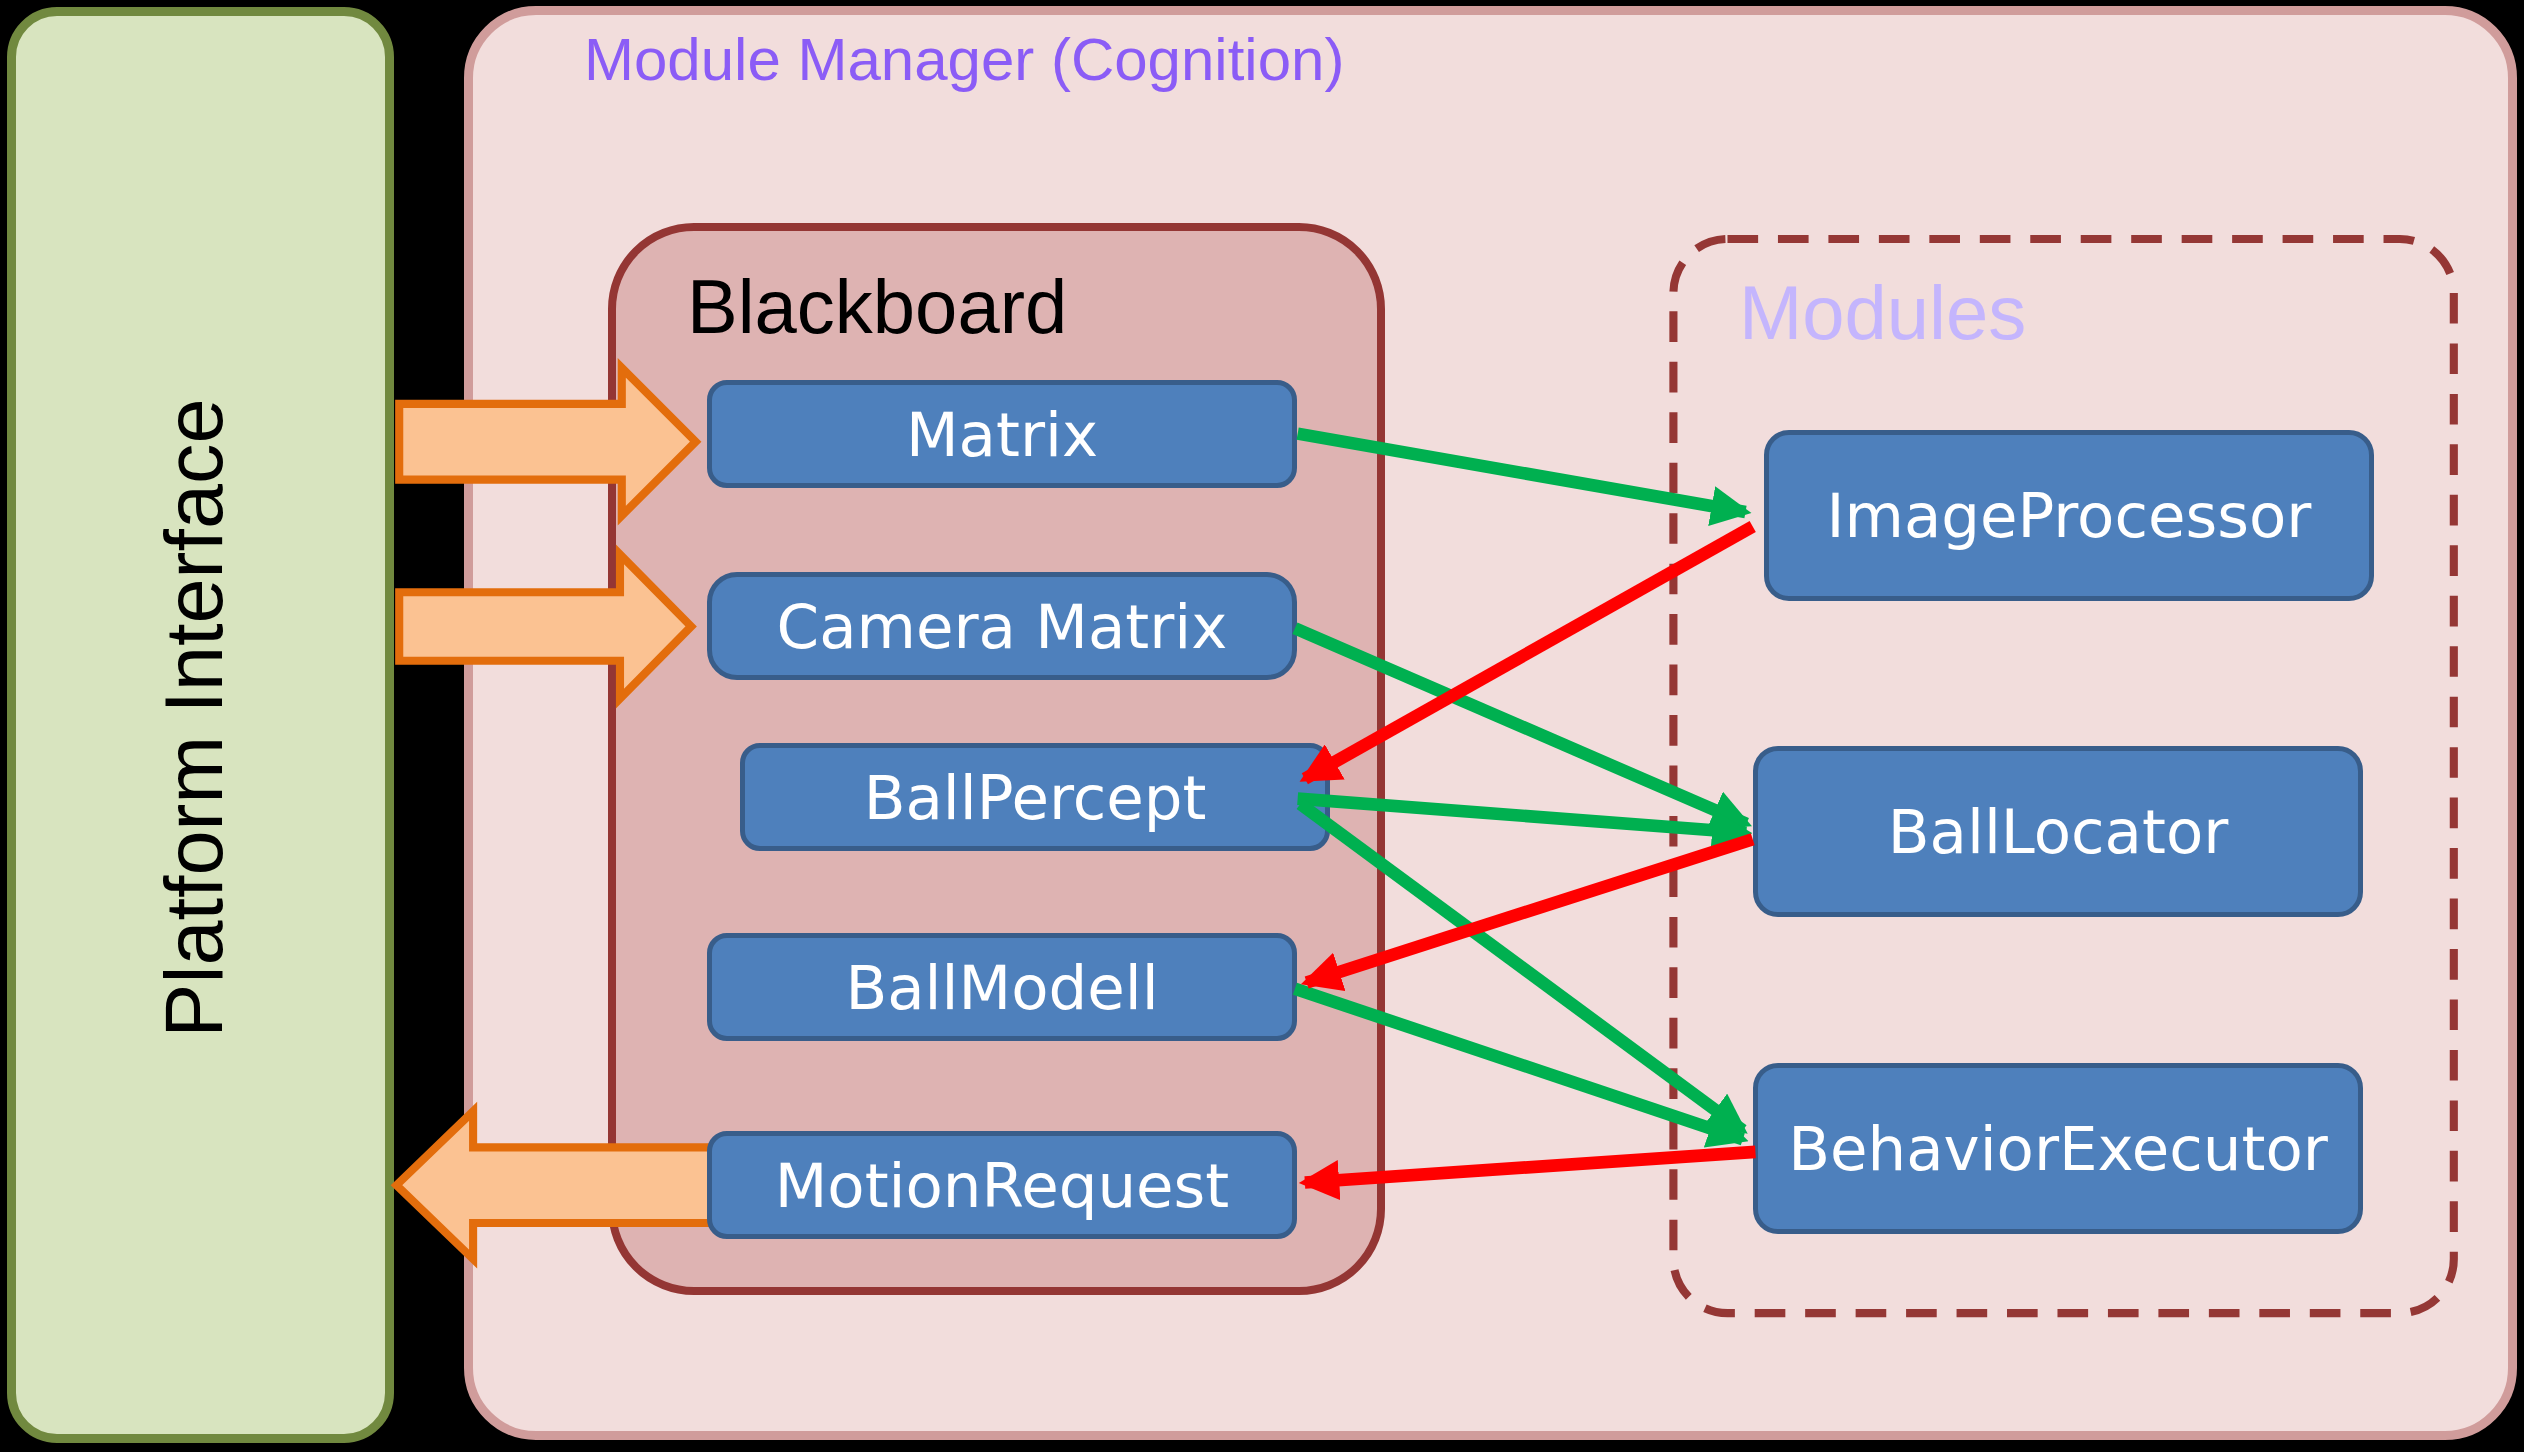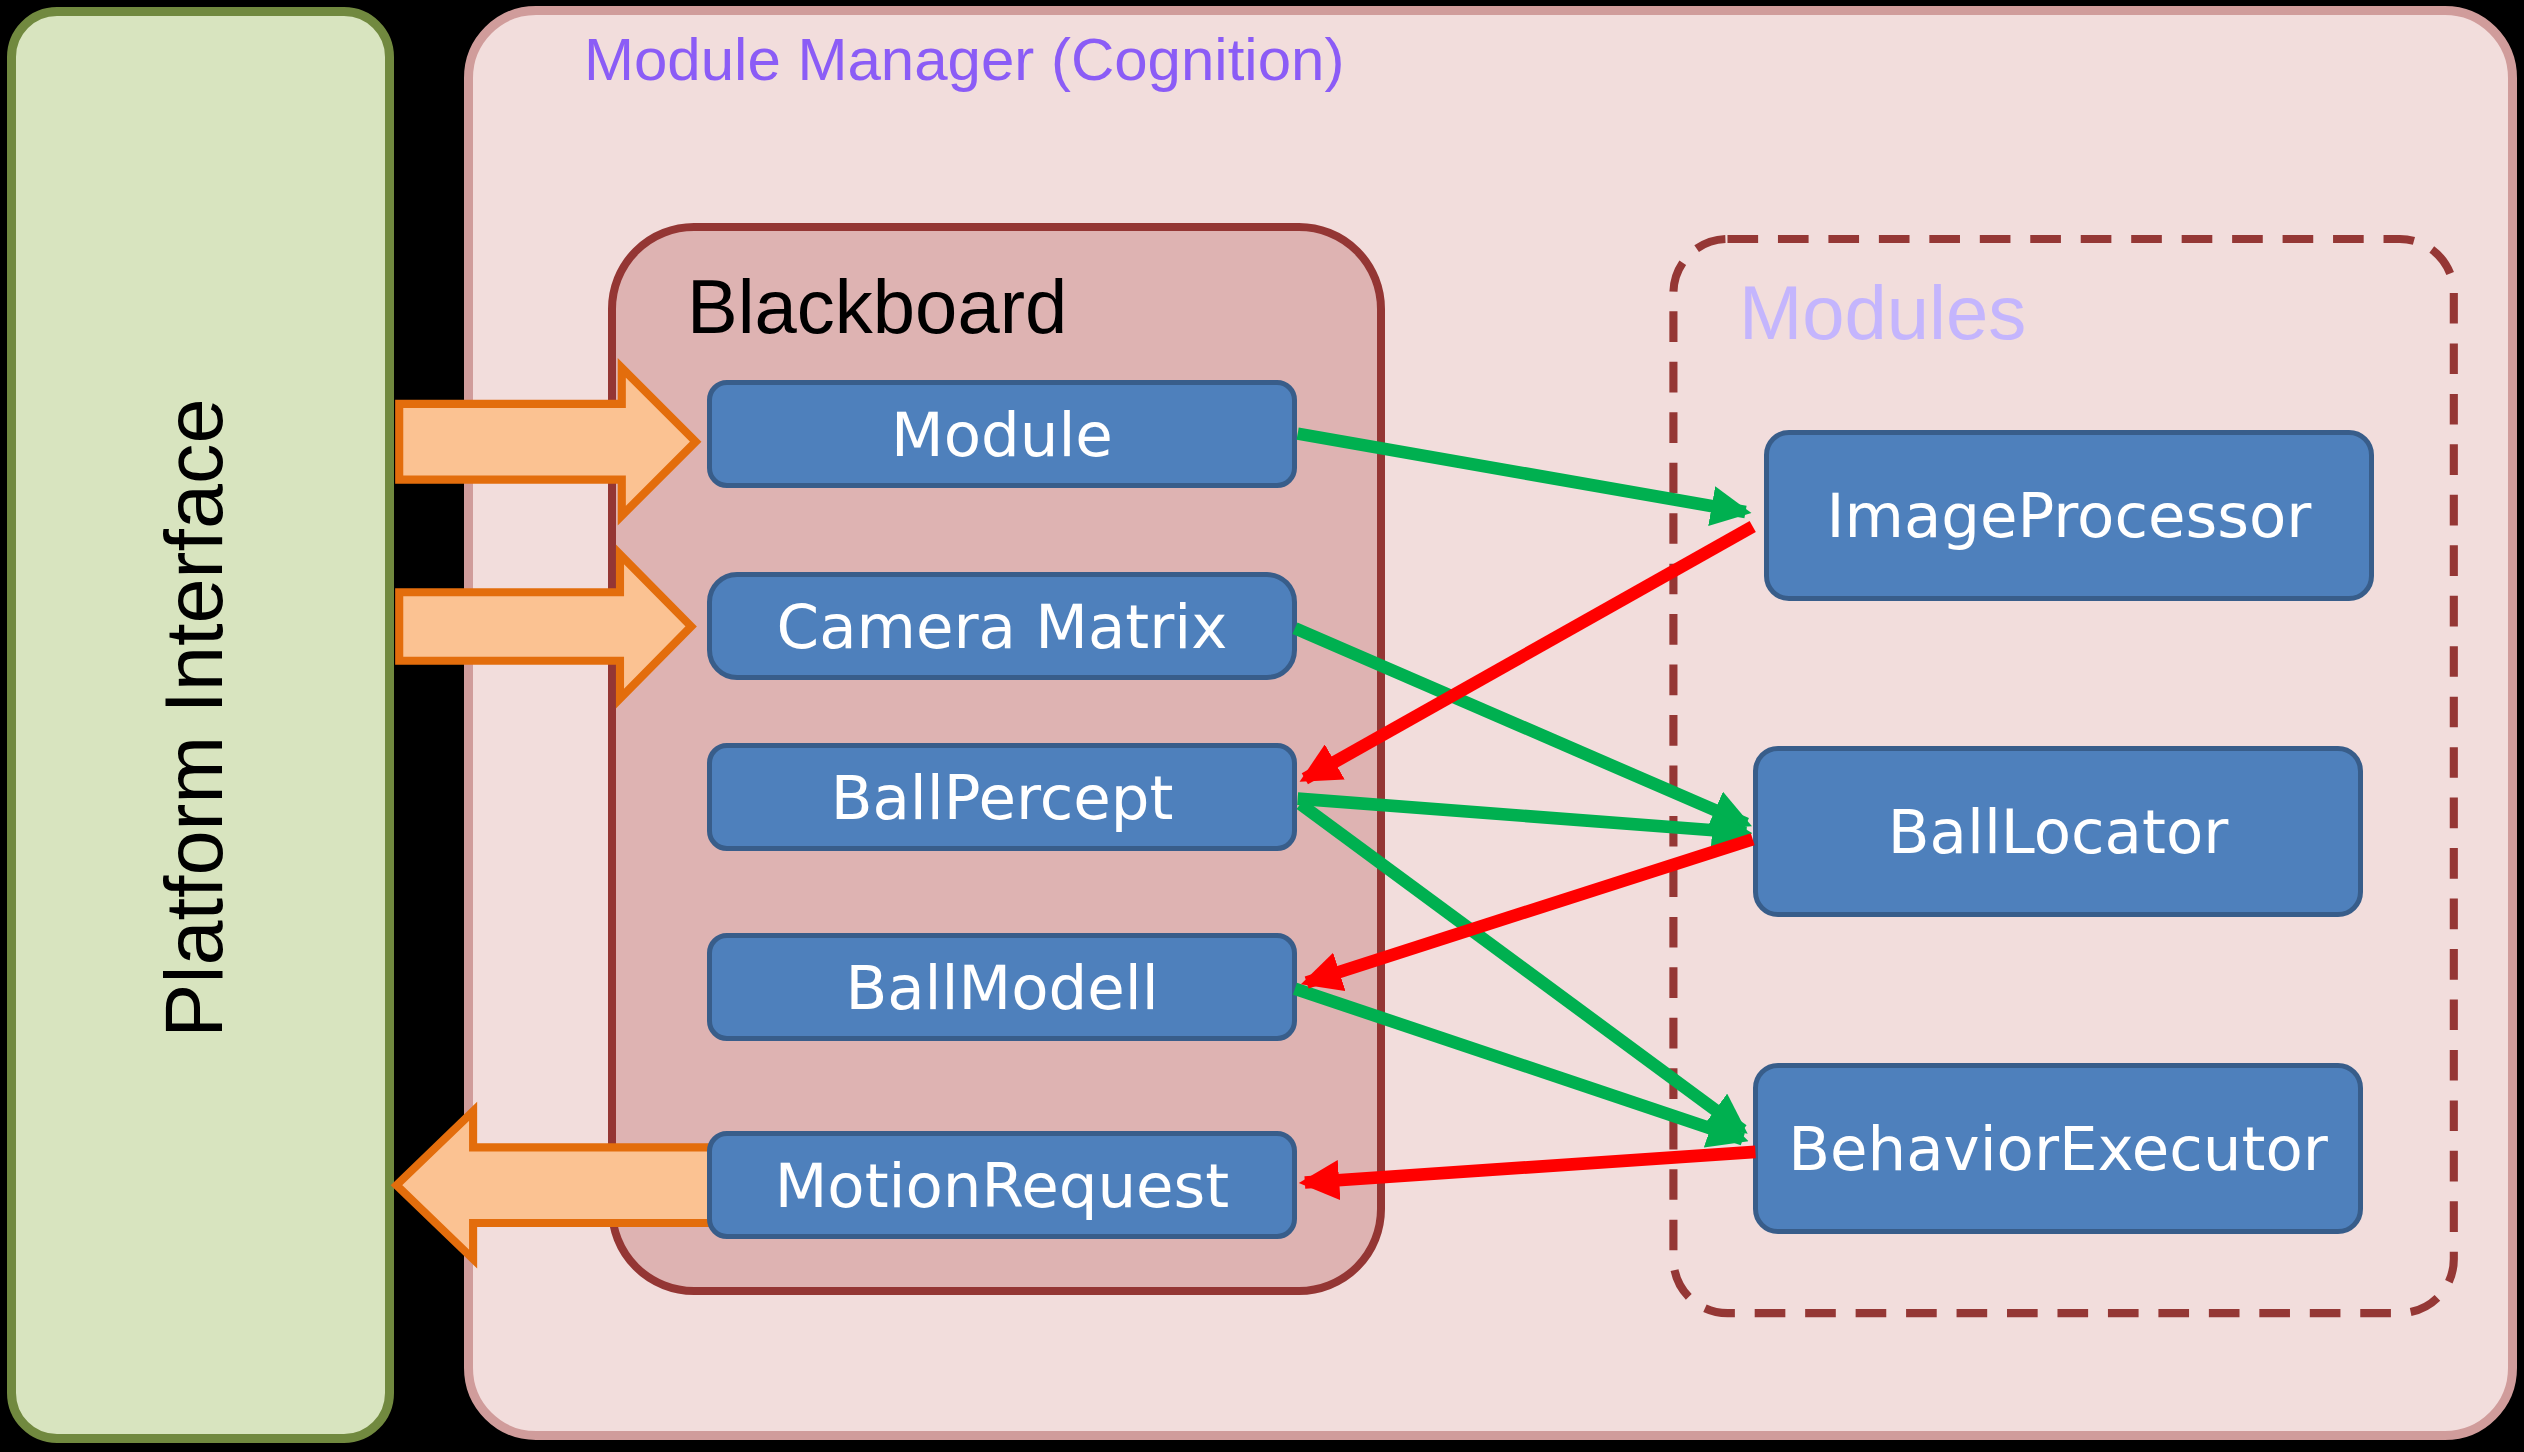--- a/index.html
+++ b/index.html
@@ -55,21 +55,21 @@
     color:#fff;
     font-family:"DejaVu Sans",sans-serif;
     display:flex;align-items:center;justify-content:center;
     white-space:nowrap;
   }
   .bb-node{left:707px;width:590px;height:108px;border-radius:20px;font-size:61px;}
   .mod-node{left:1753px;width:610px;height:171px;border-radius:25px;font-size:61px;}
 
   #bb-image{top:380px;}
   #bb-camera-matrix{top:572px;border-radius:30px;}
-  #bb-ball-percept{top:743px;}
+  #bb-ball-percept{top:743px;margin-left:33px;}
   #bb-ball-modell{top:933px;}
   #bb-motion-request{top:1131px;}
 
   #mod-image-processor{top:430px;margin-left:11px;}
   #mod-ball-locator{top:746px;}
   #mod-behavior-executor{top:1063px;}
 
   svg{position:absolute;left:0;top:0;}
   .layer{pointer-events:none;}
 </style>
@@ -87,21 +87,21 @@
     <polygon points="443,448 690,448 690,408 772,490 690,572 690,532 443,532" fill="#fbc292" stroke="#e36d0c" stroke-width="9" stroke-linejoin="miter"></polygon>
     <polygon points="443,657 688,657 688,615 767,695 688,775 688,733 443,733" fill="#fbc292" stroke="#e36d0c" stroke-width="9" stroke-linejoin="miter"></polygon>
     <polygon points="800,1273 525,1273 525,1233 440,1315 525,1397 525,1357 800,1357" fill="#fbc292" stroke="#e36d0c" stroke-width="9" stroke-linejoin="miter"></polygon>
   </svg>
 
   <div id="platform-label">Platform Interface</div>
   <div id="module-manager-title">Module Manager (Cognition)</div>
   <div id="blackboard-title">Blackboard</div>
   <div id="modules-title">Modules</div>
 
-  <div class="node bb-node" id="bb-image">Module</div>
+  <div class="node bb-node" id="bb-image">Matrix</div>
   <div class="node bb-node" id="bb-camera-matrix">Camera Matrix</div>
   <div class="node bb-node" id="bb-ball-percept">BallPercept</div>
   <div class="node bb-node" id="bb-ball-modell">BallModell</div>
   <div class="node bb-node" id="bb-motion-request">MotionRequest</div>
 
   <div class="node mod-node" id="mod-image-processor">ImageProcessor</div>
   <div class="node mod-node" id="mod-ball-locator">BallLocator</div>
   <div class="node mod-node" id="mod-behavior-executor">BehaviorExecutor</div>
 
   <svg class="layer" id="wires" width="2525" height="1453" viewBox="0 0 2802 1612">

